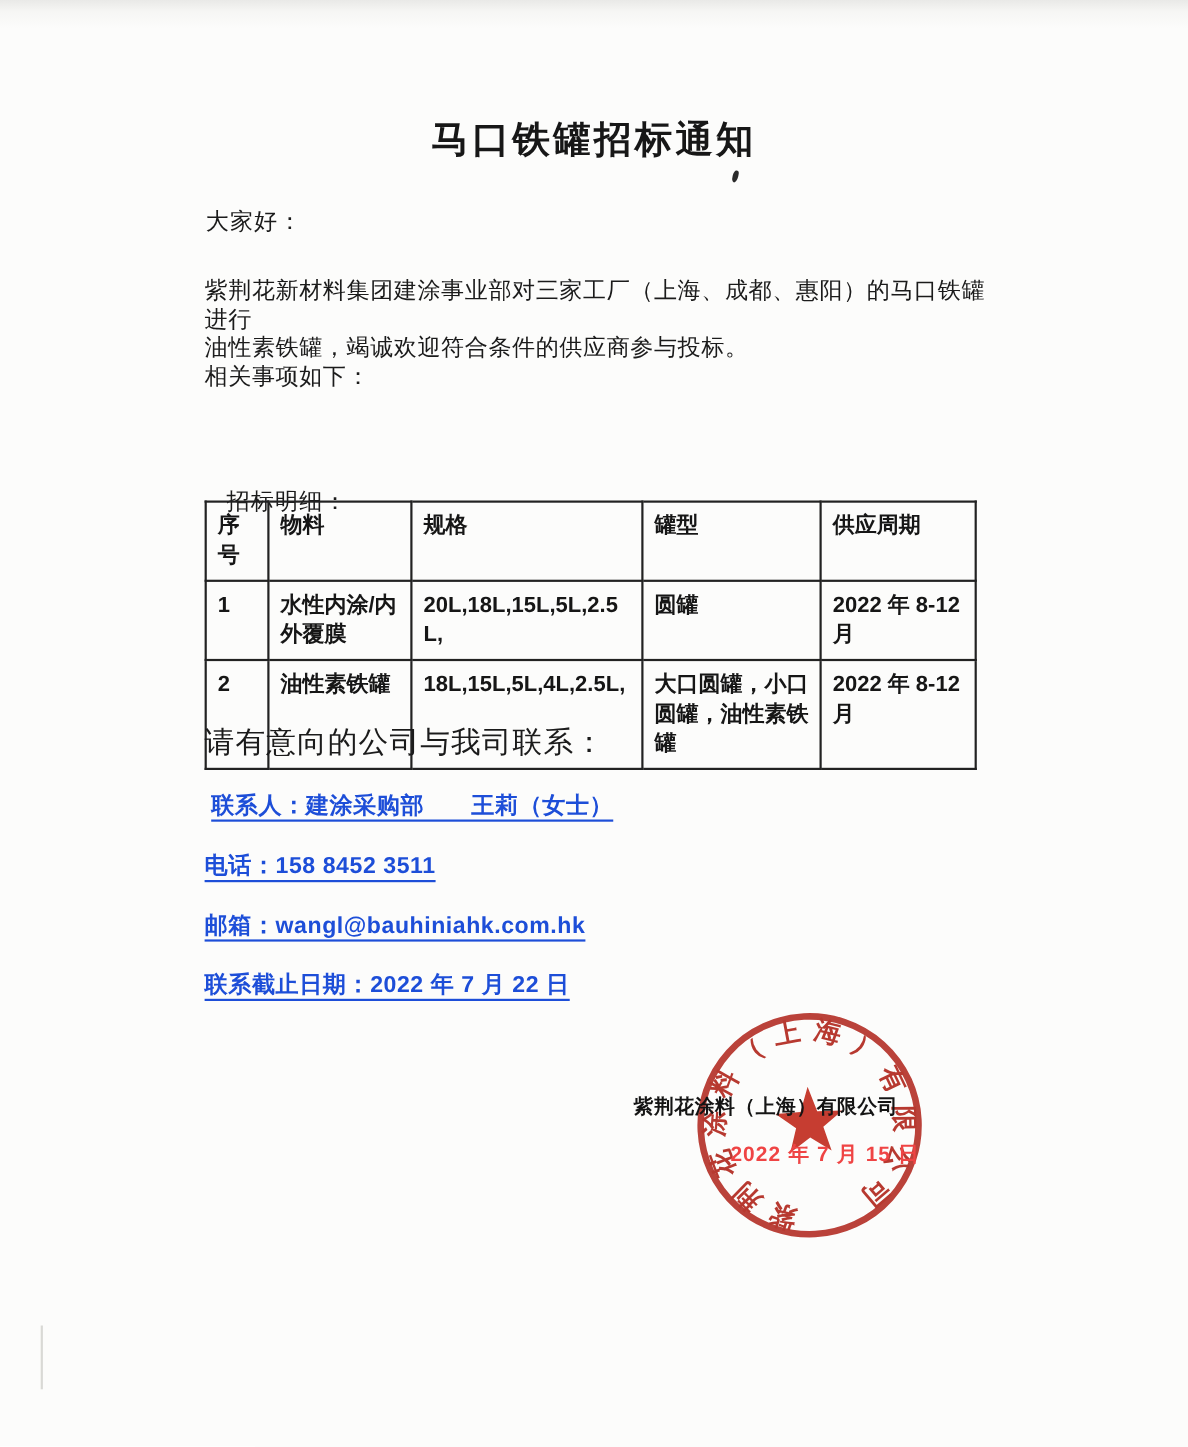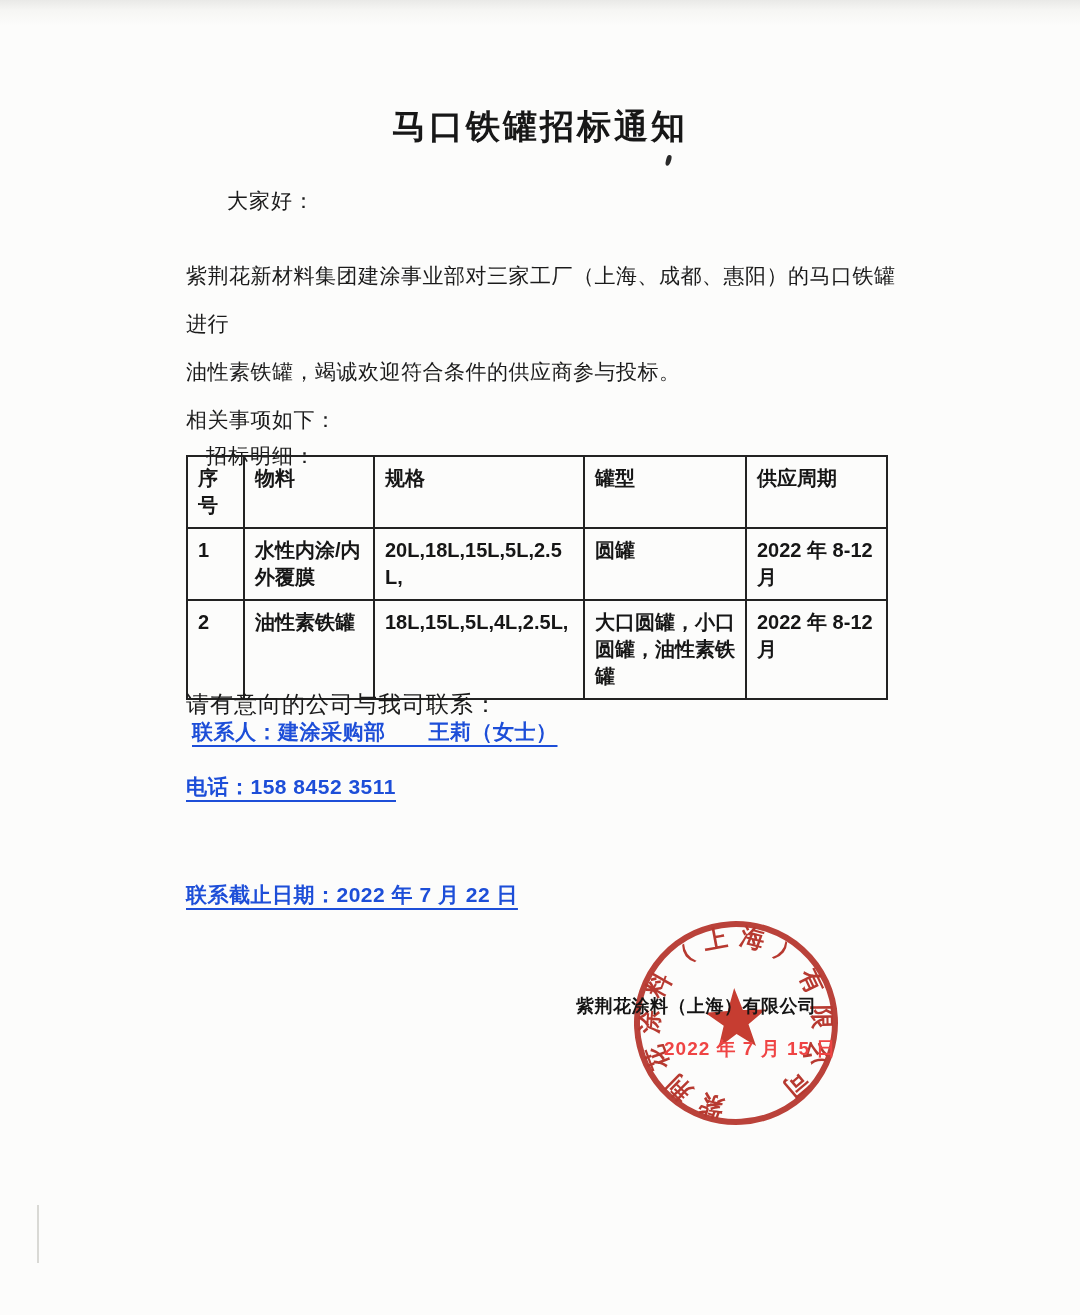--- a/index.html
+++ b/index.html
@@ -29,25 +29,25 @@
   }
   .ink-speck {
     position:absolute; left:666px; top:155px;
     width:5px; height:11px;
     background:#2a2a2a;
     border-radius:50% 40% 60% 50%;
     transform:rotate(14deg);
   }
   .greeting {
     position:absolute; left:187px; top:187px;
-    font-size:21px; letter-spacing:1px;margin-left:40px;
+    font-size:21px; letter-spacing:1px;
   }
   .intro {
     position:absolute; left:186px; top:252px; width:720px;
-    font-size:21px; line-height:48px; letter-spacing:0.5px;
+    font-size:21px; line-height:26px; letter-spacing:0.5px;
   }
   .table-caption {
     position:absolute; left:206px; top:398px;
     font-size:21px; letter-spacing:1px;margin-top:44px;
   }
   table.tender {
     position:absolute; left:186px; top:427px;
     border-collapse:collapse;
     table-layout:fixed;
     width:700px;
@@ -61,21 +61,21 @@
     text-align:left;
     vertical-align:top;
     padding:8px 6px 8px 10px;
     line-height:27px;
     word-break:break-all;
   }
   table.tender th { font-weight:700; height:43px; }
   col.c1{width:57px;} col.c2{width:130px;} col.c3{width:210px;} col.c4{width:162px;} col.c5{width:141px;}
   .contact-intro {
     position:absolute; left:186px; top:657px;
-    font-size:23px; letter-spacing:1px;margin-top:32px;
+    font-size:27px; letter-spacing:1px;
   }
   .uline {
     text-decoration:underline;
     text-decoration-thickness:2px;
     text-underline-offset:6px;
     font-weight:700;
     font-size:21px;
     letter-spacing:0.5px;
     color:#1d4ed8;
   }
@@ -159,20 +159,21 @@
         <td>大口圆罐，小口圆罐，油性素铁罐</td>
         <td>2022 年 8-12 月</td>
       </tr>
     </tbody>
   </table>
 
   <div class="contact-intro">请有意向的公司与我司联系：</div>
 
   <div class="contact-person uline">联系人：建涂采购部　　王莉（女士）</div>
   <div class="contact-phone uline">电话：158 8452 3511</div>
+  <div class="contact-email uline">邮箱：wangl@bauhiniahk.com.hk</div>
   <div class="contact-deadline uline">联系截止日期：2022 年 7 月 22 日</div>
 
   <div class="sig-company">紫荆花涂料（上海）有限公司</div>
   <div class="sig-date">2022 年 7 月 15 日</div>
 
   <svg class="stamp" viewBox="0 0 220 220" xmlns="http://www.w3.org/2000/svg">
     <circle cx="110" cy="110" r="99" fill="none" stroke="#b5332a" stroke-width="6"></circle>
     <defs>
       <path id="ring-path" d="M 96.5 186.8 A 78 78 0 1 1 123.5 186.8" fill="none"></path>
     </defs>

